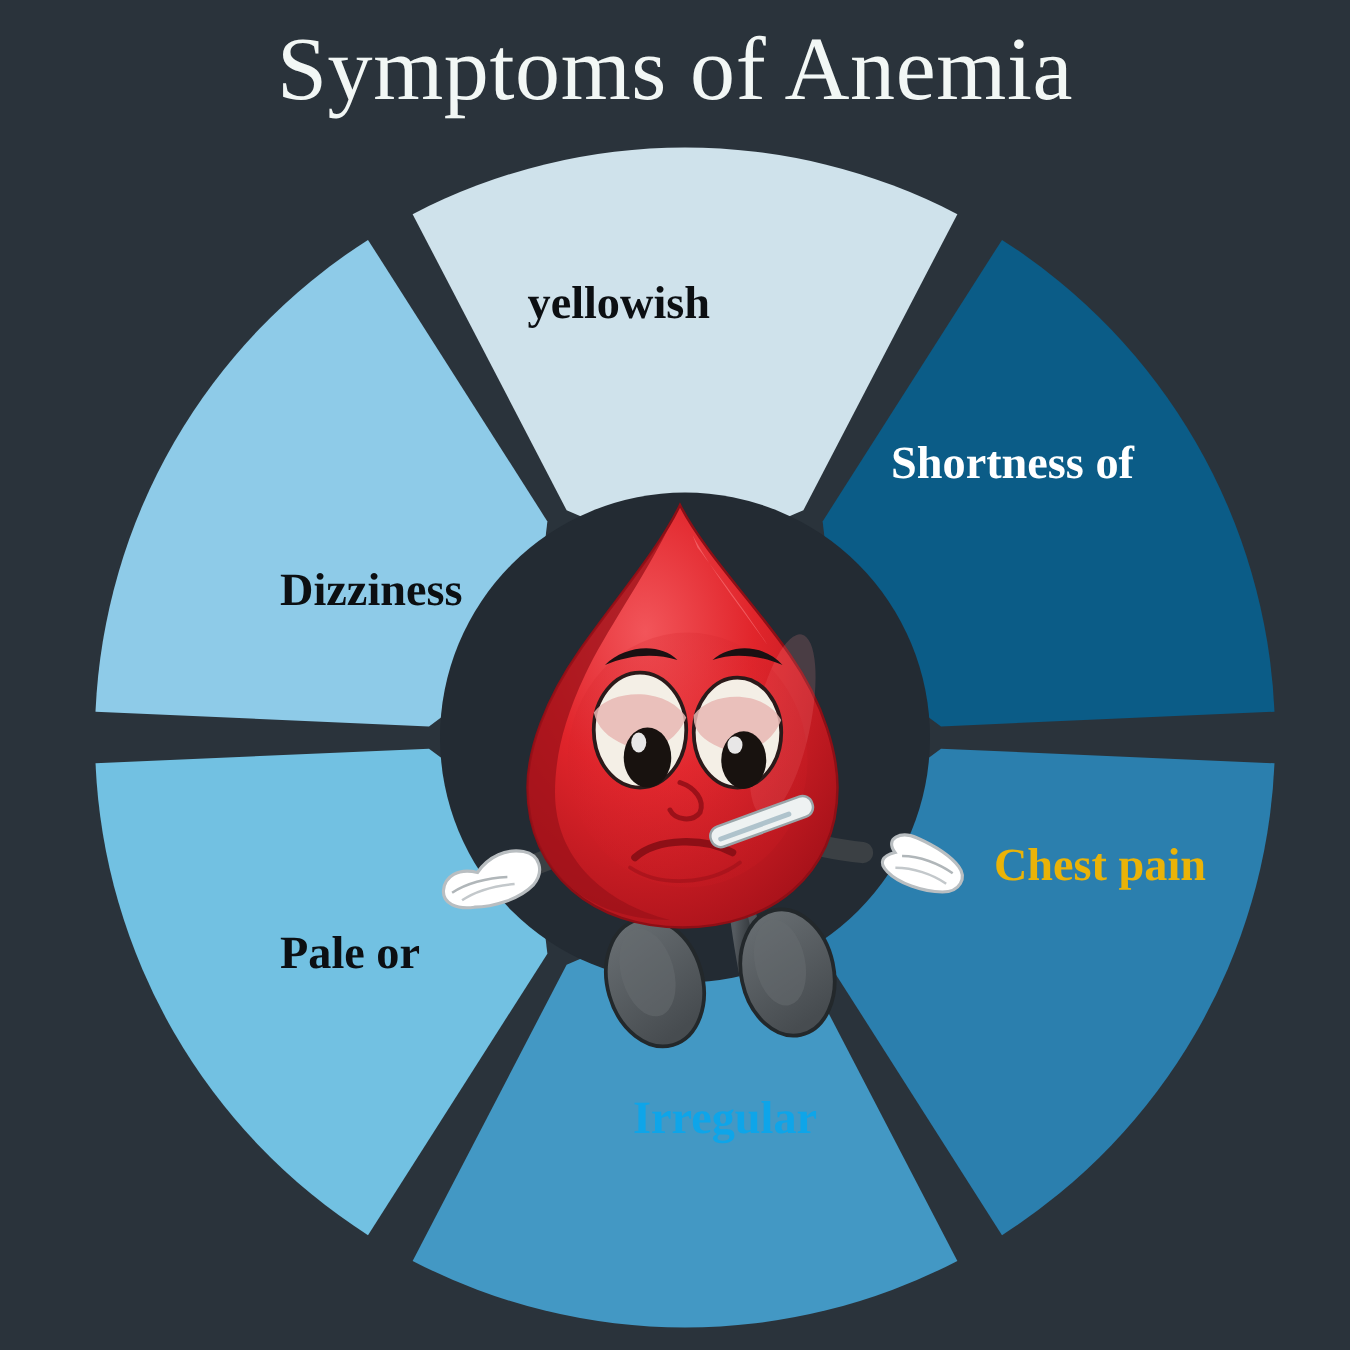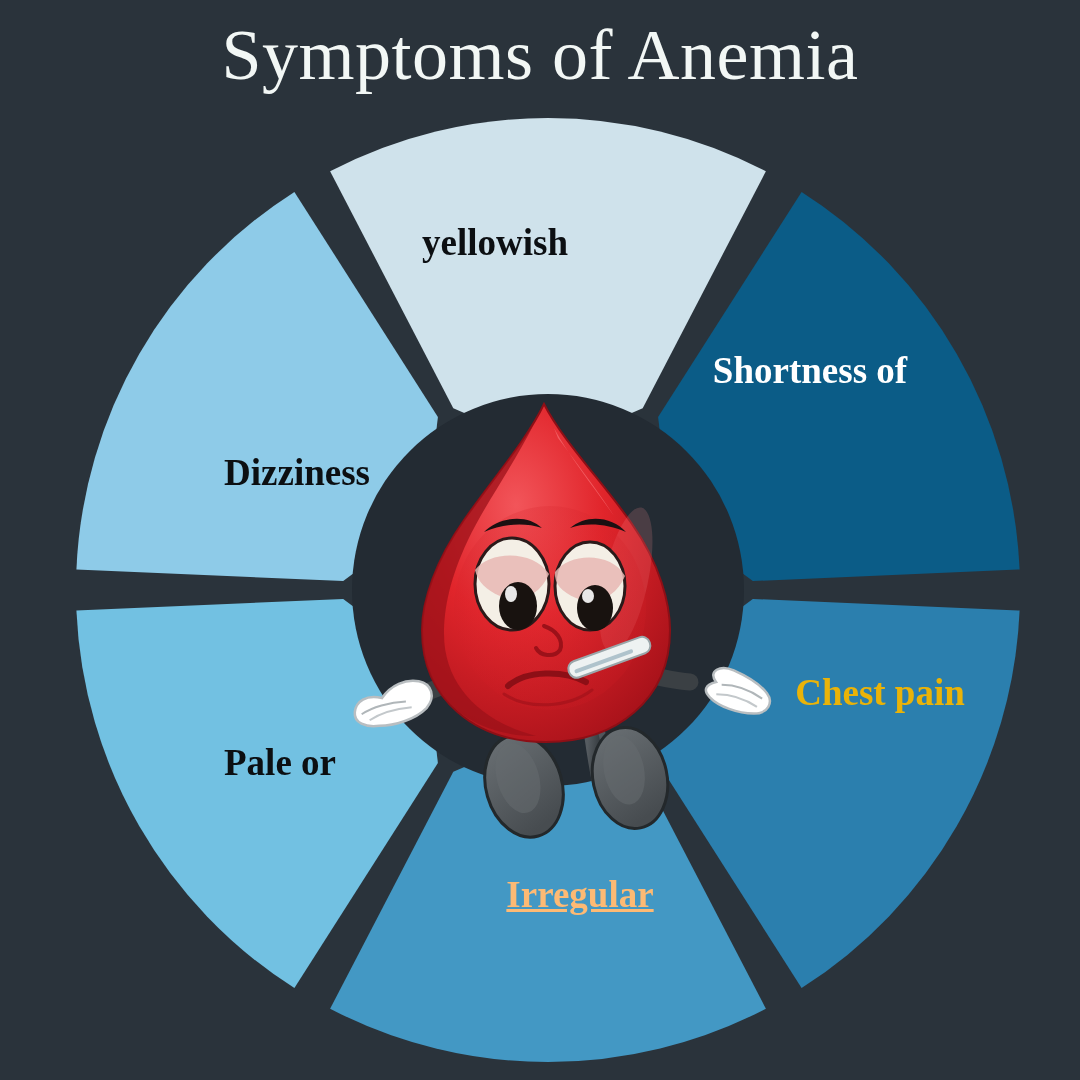--- a/index.html
+++ b/index.html
@@ -162,21 +162,21 @@
 
   <div class="seg-label dark" id="label-0" style="color: rgb(12, 15, 18);">
       <div>yellowish</div>
     </div>
   <div class="seg-label light" id="label-1" style="color: rgb(255, 255, 255);">
       <div>Shortness of</div>
     </div>
   <div class="seg-label light" id="label-2" style="color: #eab308;">
       <div>Chest pain</div>
     </div>
-  <div class="seg-label light" id="label-3" style="color: #fdba74; text-decoration: underline;">
+  <div class="seg-label light" id="label-3" style="color: #0ea5e9;">
       <div>Irregular</div>
     </div>
   <div class="seg-label dark" id="label-4" style="color: rgb(12, 15, 18);">
       <div>Pale or</div>
     </div>
   <div class="seg-label dark" id="label-5" style="color: rgb(12, 15, 18); text-align: right;">
       <div>Dizziness</div>
     </div>
 
 </div>

